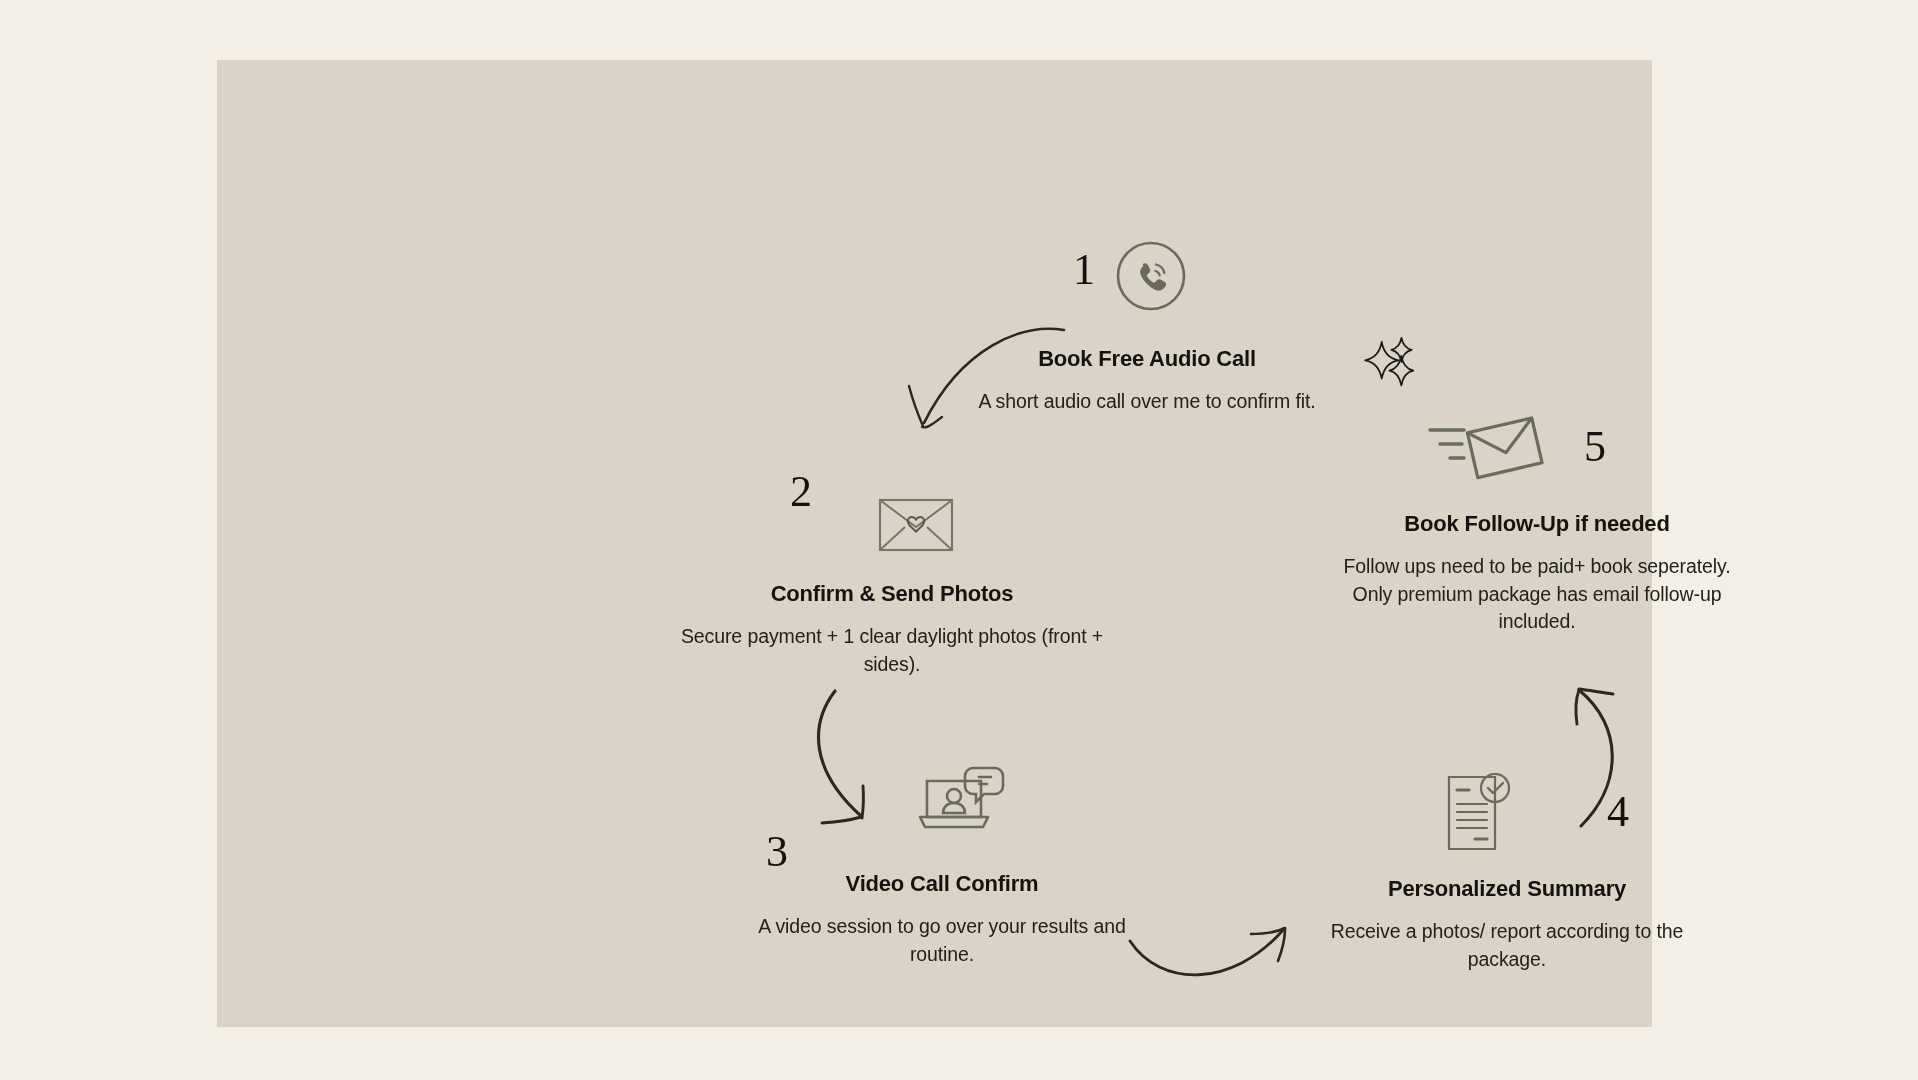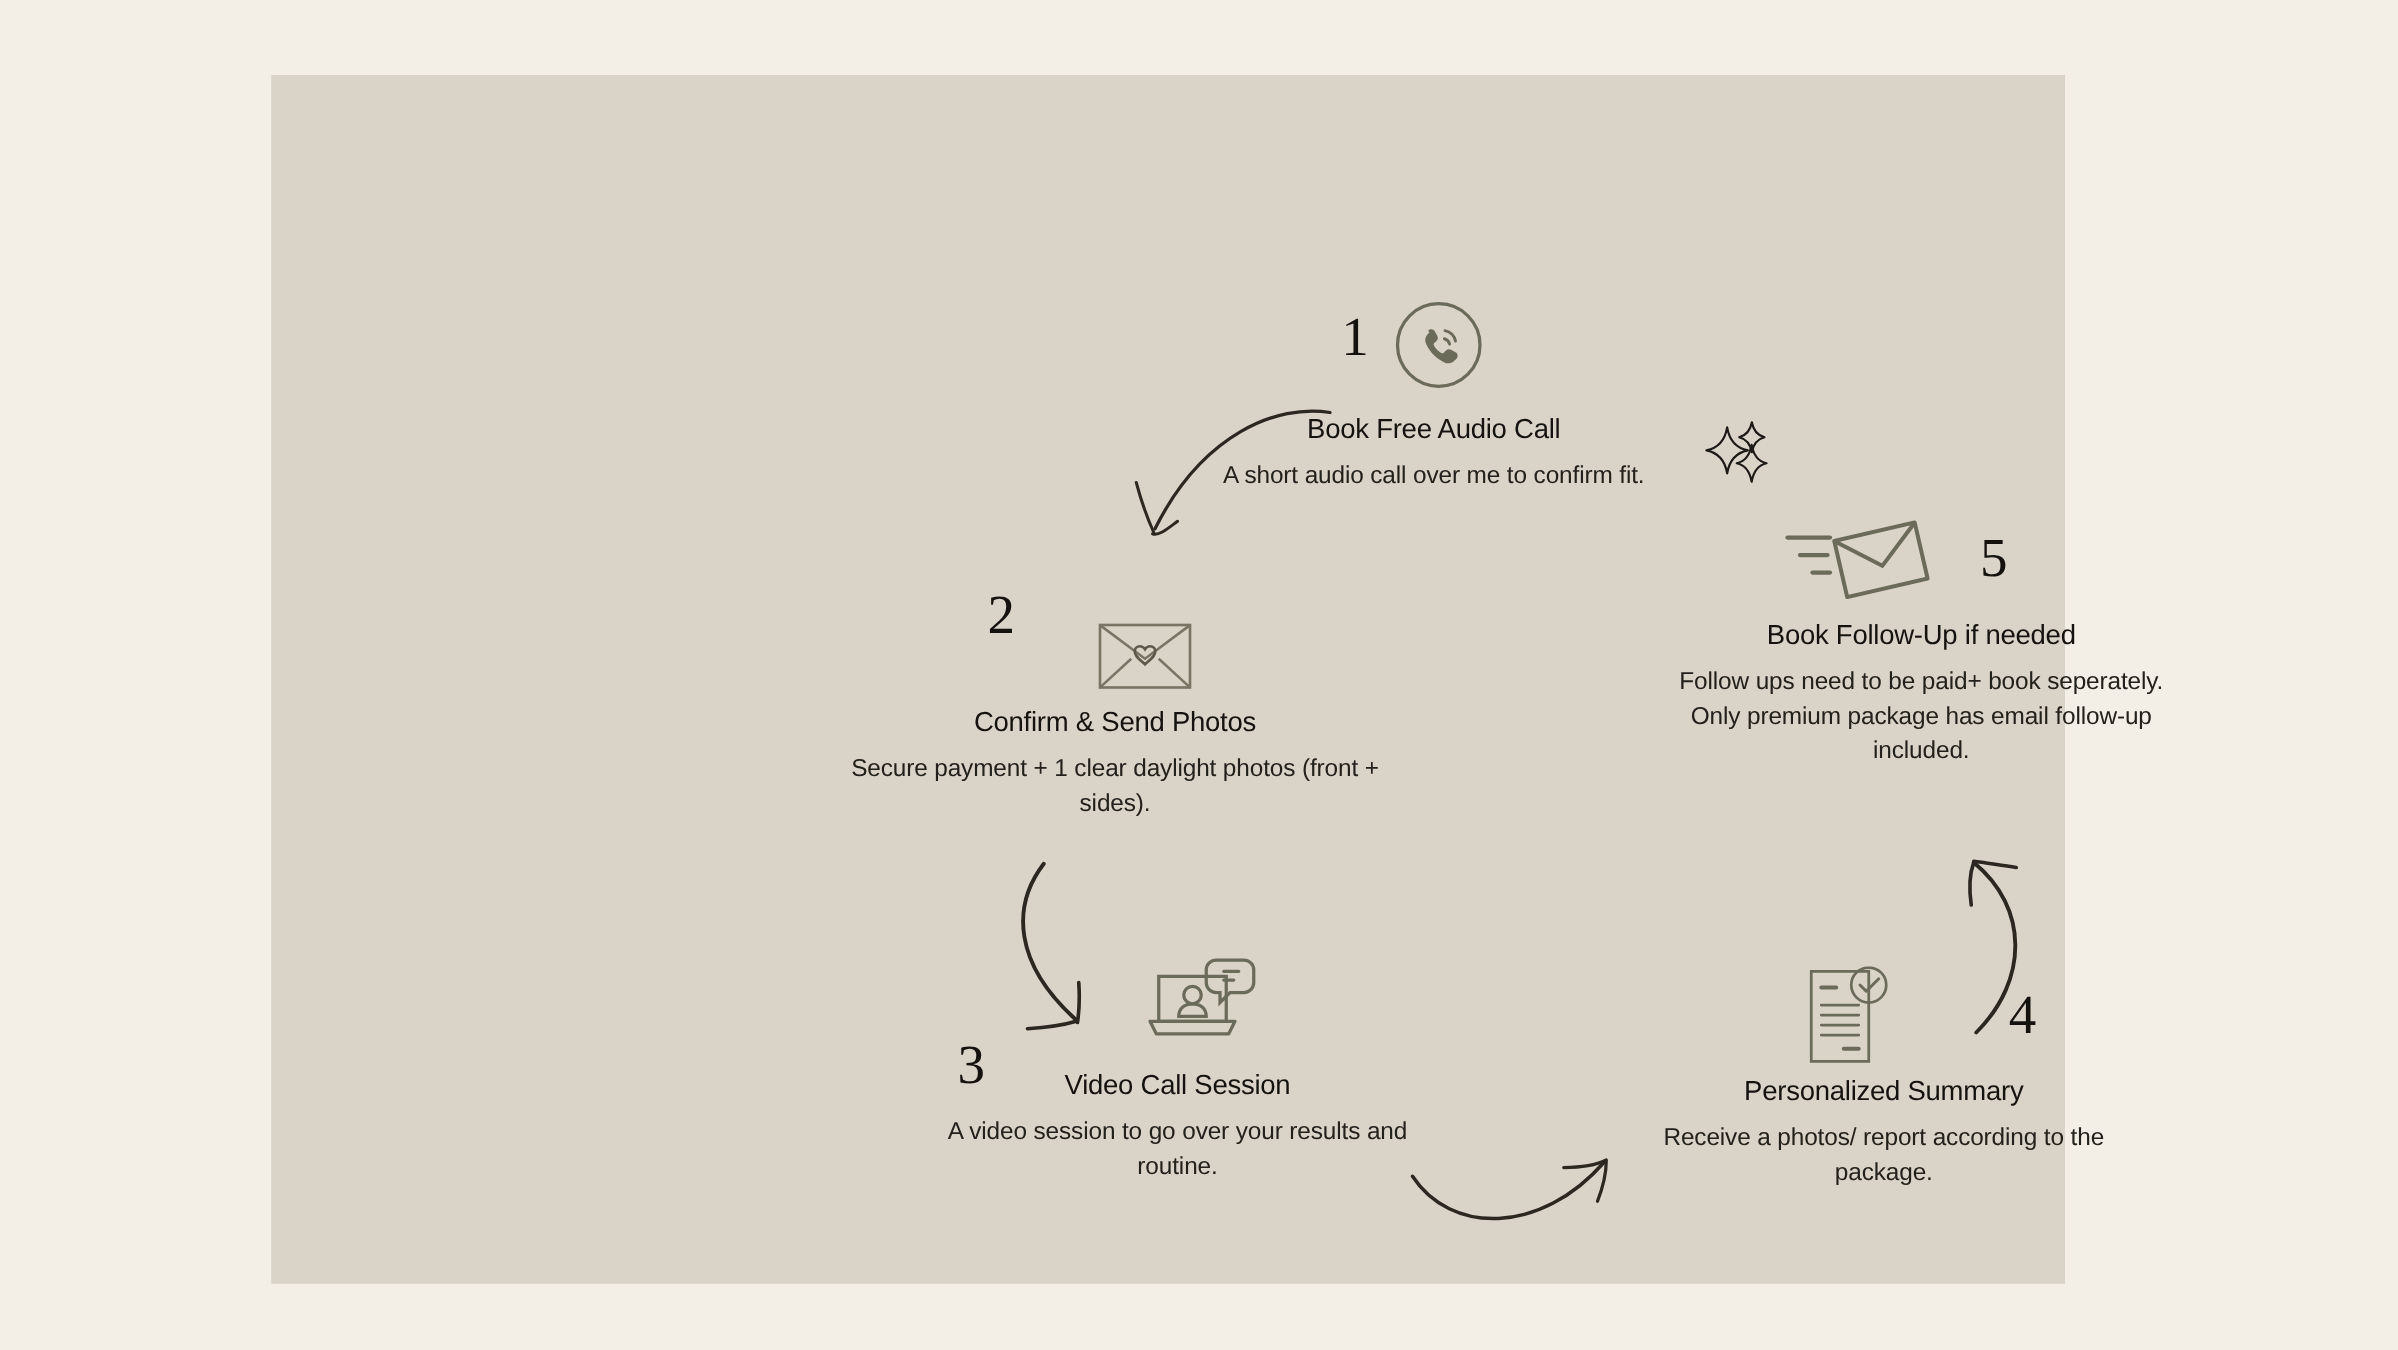--- a/index.html
+++ b/index.html
@@ -24,24 +24,24 @@
     background: #D9D3C8;
   }
 
   
   .step {
     position: absolute;
     text-align: center;
   }
   .step-title {
     font-size: 22px;
-    font-weight: normal;
+    font-weight: bold;
     color: #15130F;
     letter-spacing: -0.2px;
-    margin: 0;
+    margin: 16px;
     white-space: nowrap;
   }
   .step-desc {
     font-size: 19.5px;
     font-weight: 400;
     color: #23211C;
     line-height: 1.42;
     margin: 11px 0 0 0;
     letter-spacing: -0.1px;
     white-space: pre-line;
@@ -156,21 +156,21 @@
       <path d="M14 18 h54 v36 h-54 z" stroke="#6B6B5A" stroke-width="2.6" fill="none"></path>
       <path d="M7 54 h68 l-5 10 h-58 z" stroke="#6B6B5A" stroke-width="2.6" stroke-linejoin="round" fill="none"></path>
       <circle cx="41" cy="33" r="7" stroke="#6B6B5A" stroke-width="2.6" fill="none"></circle>
       <path d="M30 50 c0-6.5 5-10 11-10 s11 3.5 11 10z" stroke="#6B6B5A" stroke-width="2.6" fill="none"></path>
       <path d="M60 5 h22 a8 8 0 0 1 8 8 v10 a8 8 0 0 1 -8 8 h-11 l-8 8 v-8 h-3 a8 8 0 0 1 -8 -8 v-10 a8 8 0 0 1 8 -8z" stroke="#6B6B5A" stroke-width="2.6" fill="none"></path>
       <path d="M66 14 h12 M66 21 h8" stroke="#6B6B5A" stroke-width="2.6" stroke-linecap="round"></path>
     </svg>
   </div>
 
   <div class="step" id="step3">
-    <p class="step-title">Video Call Session</p>
+    <p class="step-title">Video Call Confirm</p>
     <p class="step-desc">A video session to go over your results and routine.</p>
   </div>
 
   <div class="arrow" id="arrow3">
     <svg width="200" height="120" viewBox="0 0 200 120" fill="none">
       <path d="M8 36 C38 82 110 84 162 24" stroke="#2B2721" stroke-width="2.8" stroke-linecap="round"></path>
       <path d="M129 29 C143 29 155 27 163 23" stroke="#2B2721" stroke-width="2.6" stroke-linecap="round"></path>
       <path d="M156 56 C161 43 163 32 163 24" stroke="#2B2721" stroke-width="2.6" stroke-linecap="round"></path>
     </svg>
   </div>

